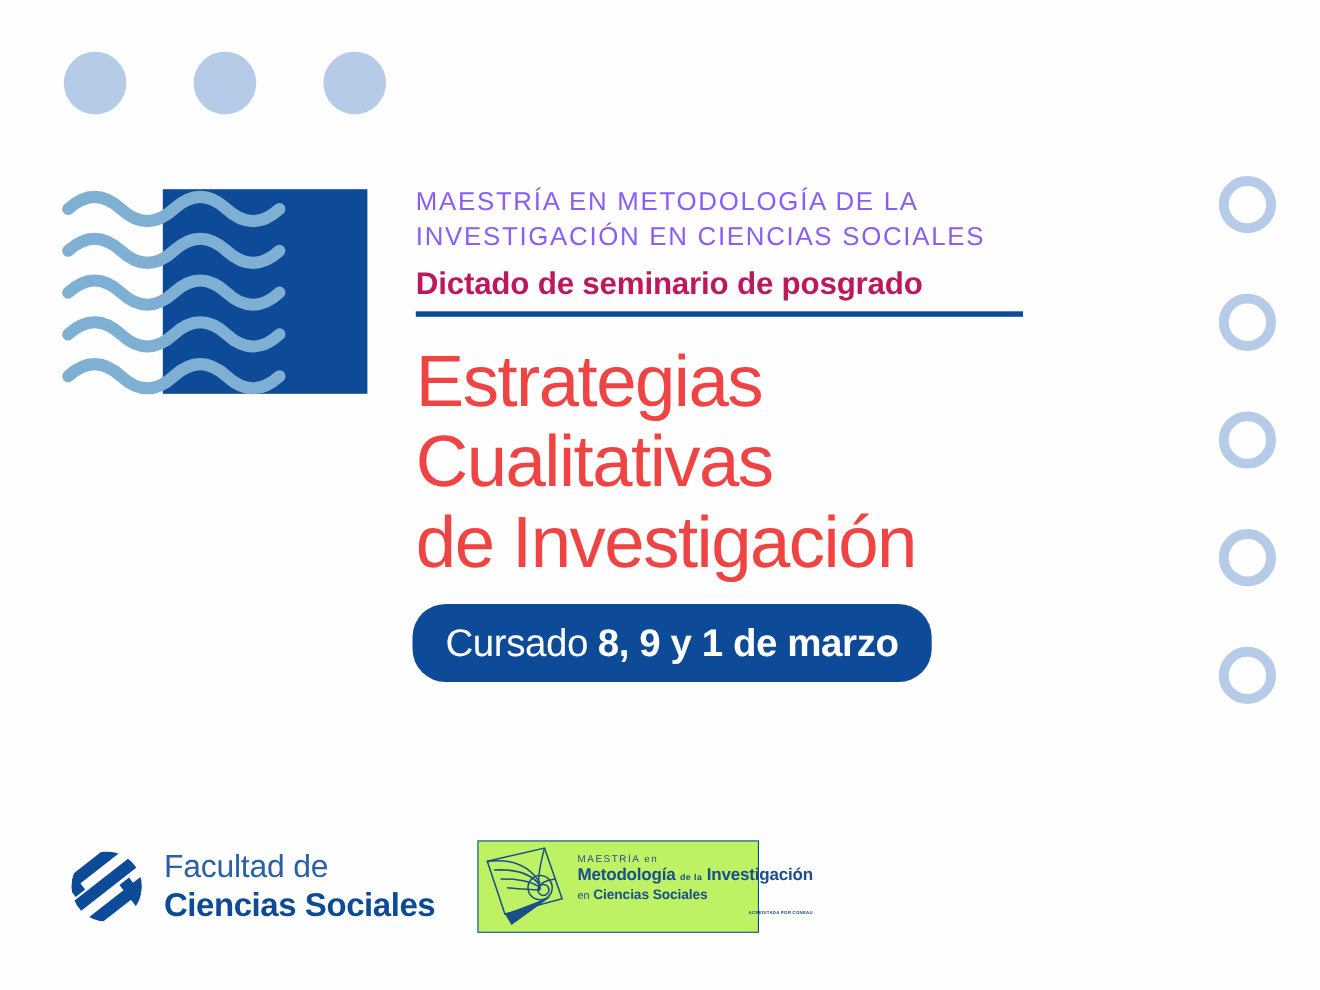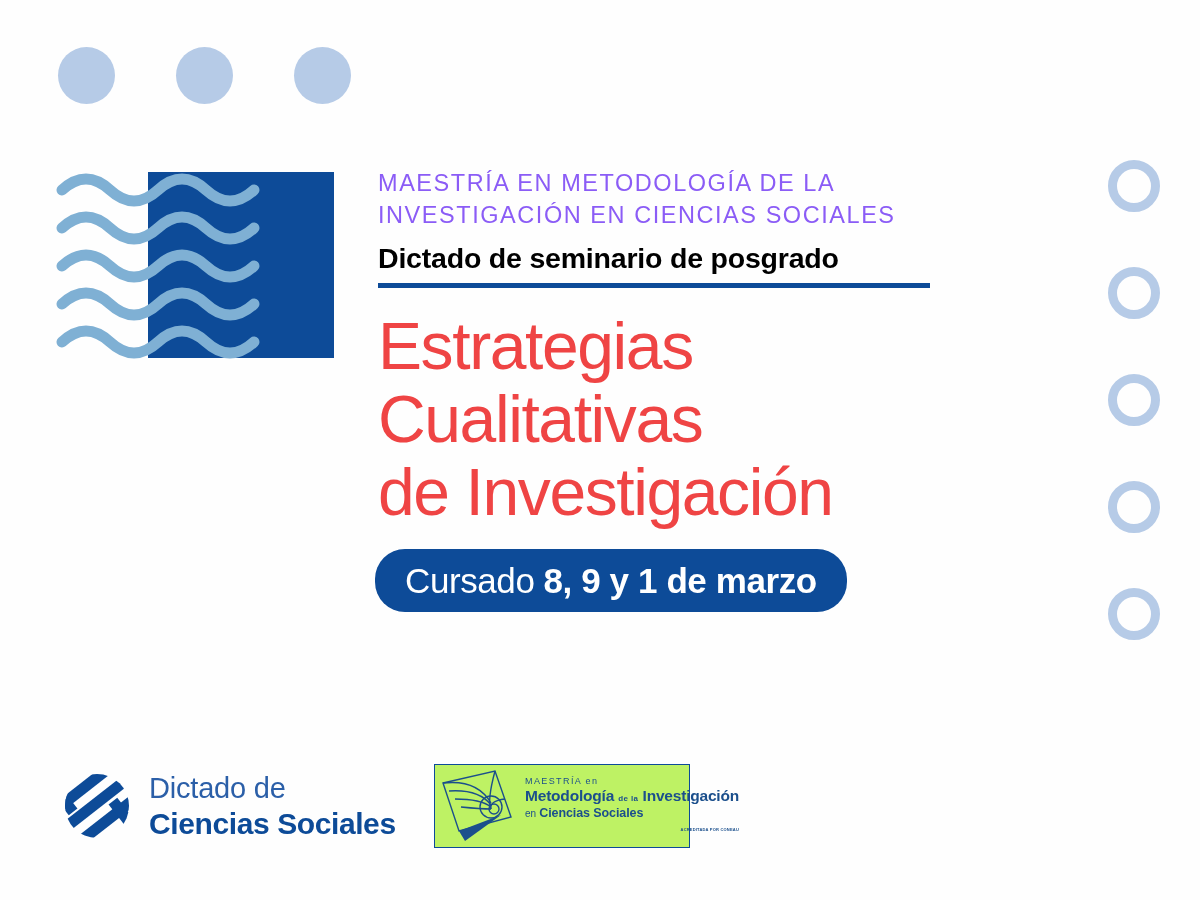--- a/index.html
+++ b/index.html
@@ -72,21 +72,21 @@
   .kicker {
     color: #8b5cf6;
     font-size: 23.5px;
     line-height: 32px;
     letter-spacing: 1.55px;
     font-weight: 400;
     white-space: pre-line;
   }
   .subtitle {
     margin-top: 10px;
-    color: #000000;
+    color: #be185d;
     font-size: 28.5px;
     font-weight: 700;
     letter-spacing: -0.2px;
     line-height: 34px;
   }
   .rule {
     margin-top: 8px;
     width: 552px;
     height: 5px;
     background: #0d4b98;
@@ -99,22 +99,22 @@
     font-weight: 400;
     letter-spacing: -1.4px;
     white-space: pre-line;
   }
 
   
   .pill {
     position: absolute;
     left: 375px;
     top: 549px;
-    height: 63px;
-    padding: 0 30px;
+    height: 55px;
+    padding: 8px 30px;
     border-radius: 30px;
     background: #0d4b98;
     display: flex;
     align-items: center;
     gap: 9px;
     color: #ffffff;
     white-space: nowrap;
   }
   .pill-light {
     font-size: 35px;
@@ -262,21 +262,21 @@
         <g clip-path="url(#fsocClip)" fill="#0d4b98">
           <rect x="-20" y="6" width="110" height="11" transform="rotate(-38 34 34)"></rect>
           <rect x="-20" y="26" width="110" height="11" transform="rotate(-38 34 34)"></rect>
           <rect x="-20" y="46" width="110" height="11" transform="rotate(-38 34 34)"></rect>
           <rect x="6" y="-20" width="11" height="44" transform="rotate(-38 34 34)"></rect>
           <rect x="44" y="40" width="11" height="44" transform="rotate(-38 34 34)"></rect>
         </g>
       </svg>
     </span>
     <span class="fsoc-words">
-      <div class="fsoc-line1">Dictado de</div>
+      <div class="fsoc-line1">Facultad de</div>
       <div class="fsoc-line2">Ciencias Sociales</div>
     </span>
   </div>
 
   <div class="footer-maestria">
     <span class="maestria-mark">
       <svg width="88" height="81" viewBox="0 0 88 81" xmlns="http://www.w3.org/2000/svg">
         <g fill="none" stroke="#1b4f8c" stroke-width="1.4">
           <path d="M8 18 L60 6 L76 52 L24 66 Z"></path>
           <path d="M8 18 q34 -4 48 20"></path>

